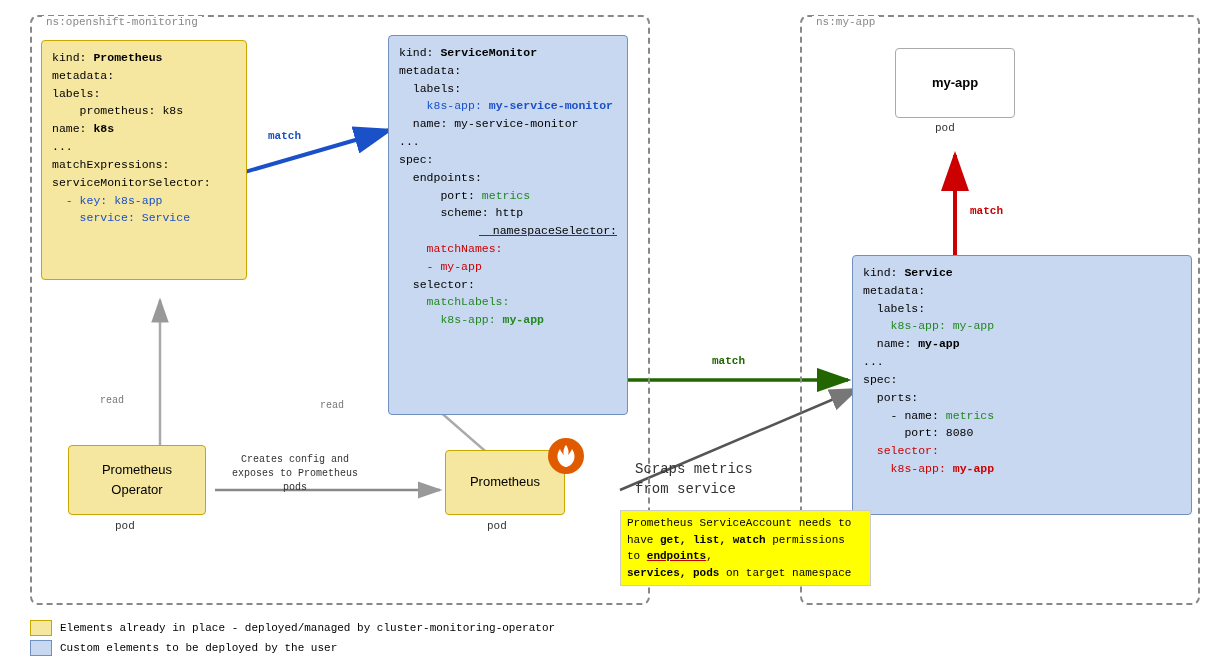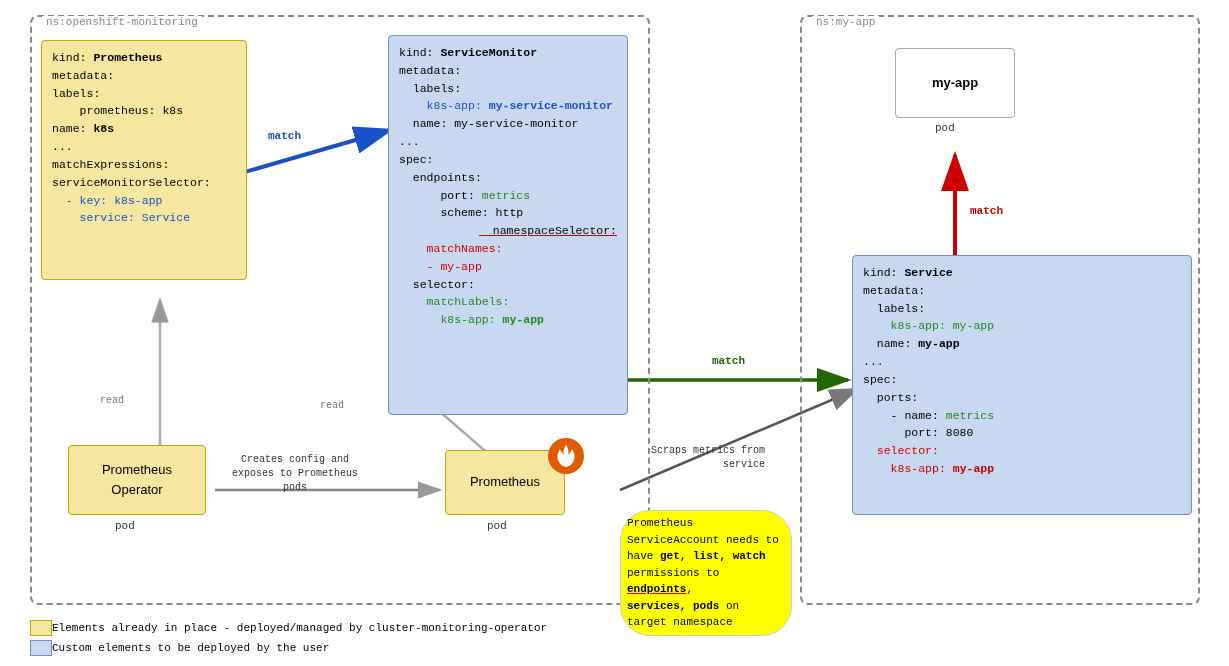--- a/index.html
+++ b/index.html
@@ -85,20 +85,21 @@
       bottom: 10px;
       left: 30px;
       display: flex;
       flex-direction: column;
       gap: 4px;
     }
 
     .legend-item {
       display: flex;
       align-items: center;
+      gap: 8px;
       font-size: 11px;
     }
 
     .legend-box {
       width: 22px;
       height: 16px;
       border: 1px solid #aaa;
     }
 
     
@@ -298,29 +299,29 @@
   <div class="arrow-label blue" style="left:268px; top:130px;">match</div>
 
   <div class="arrow-label" style="left:100px; top:395px; color:#777; font-size:10px; font-weight:normal;">read</div>
 
   <div class="arrow-label" style="left:320px; top:400px; color:#777; font-size:10px; font-weight:normal;">read</div>
 
   <div style="position:absolute; left:225px; top:453px; font-size:10px; color:#333; text-align:center; width:140px; line-height:1.4;">
     Creates config and<br>exposes to Prometheus<br>pods
   </div>
 
-  <div style="position:absolute; left:635px; top:444px; font-size:10px; color:#333; text-align:right; width:130px; line-height:1.4;">
+  <div style="position:absolute; left:635px; top:460px; font-size:14px; color:#333; text-align:left; width:130px; line-height:1.4;">
     Scraps metrics from service
   </div>
 
   <div class="arrow-label" style="left:712px; top:355px; color:#226600;">match</div>
 
   <div class="arrow-label" style="left:970px; top:205px; color:#cc0000;">match</div>
 
-  <div class="highlight-yellow" style="position:absolute; left:620px; top:510px; width:172px; font-size:11px; line-height:1.5;border-radius:30px;">
+  <div class="highlight-yellow" style="position:absolute; left:620px; top:510px; width:251px; font-size:11px; line-height:1.5;">
     Prometheus ServiceAccount needs to have <span class="bold">get, list, watch</span> permissions to <span class="bold underline-red">endpoints</span>,<br><span class="bold">services, pods</span> on target namespace
   </div>
 
   <div class="legend">
     <div class="legend-item">
       <div class="legend-box" style="background:#f5e6a0; border-color:#c8a800;"></div>
       <span>Elements already in place - deployed/managed by cluster-monitoring-operator</span>
     </div>
     <div class="legend-item">
       <div class="legend-box" style="background:#c8d8f0; border-color:#7090c0;"></div>

